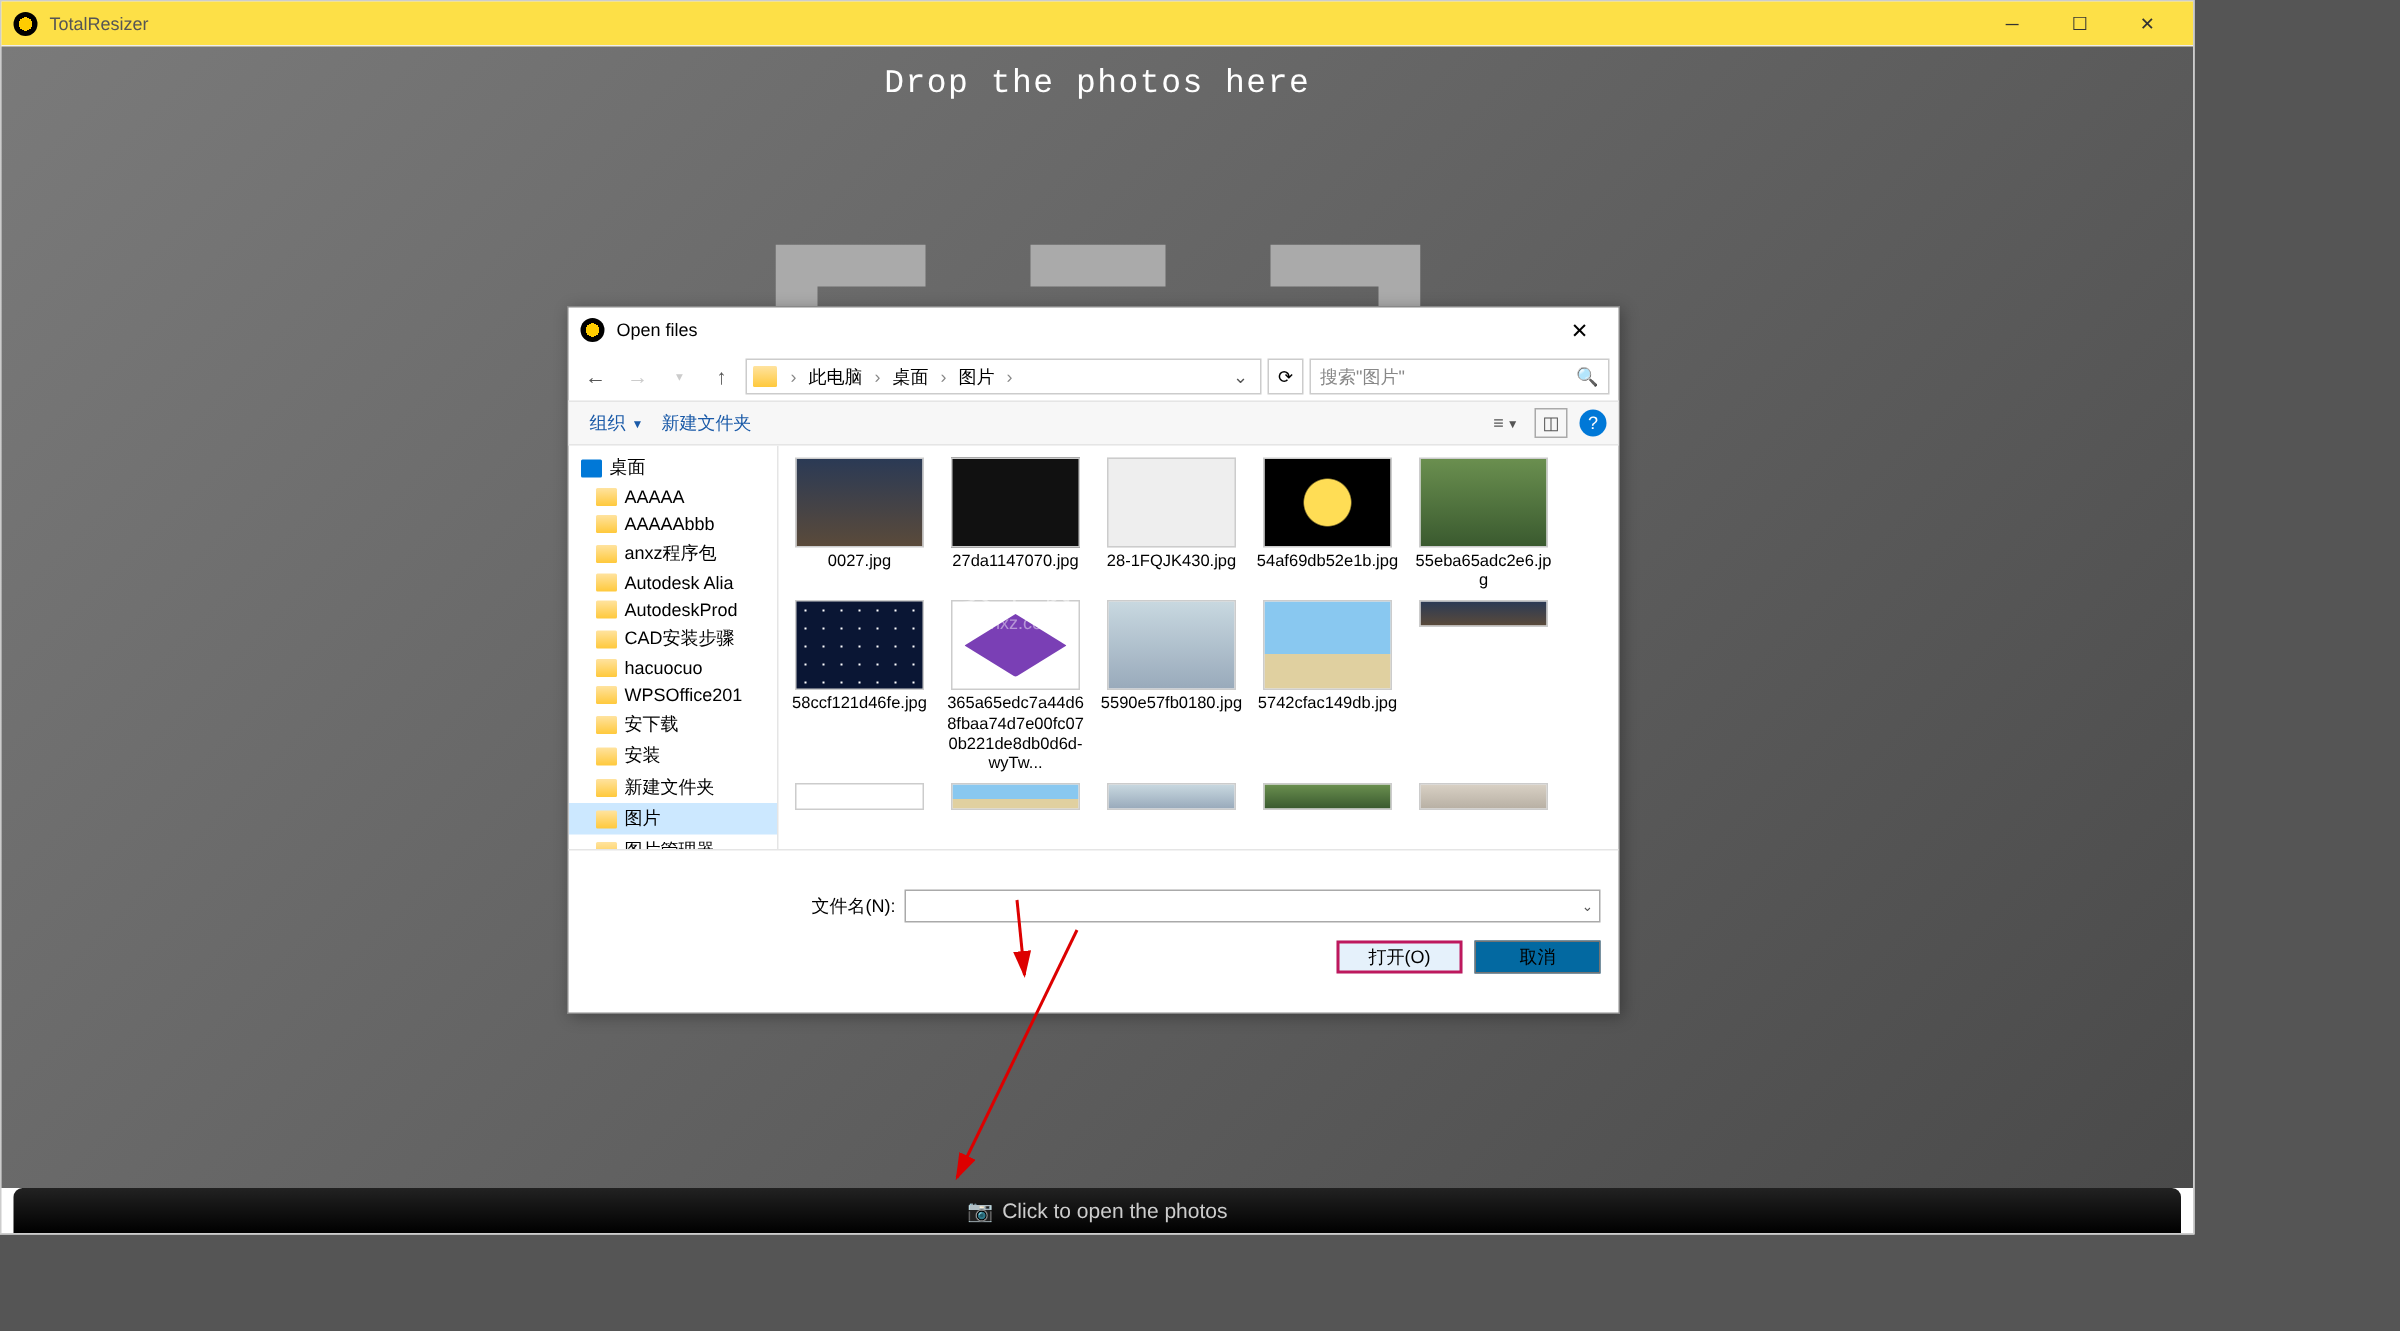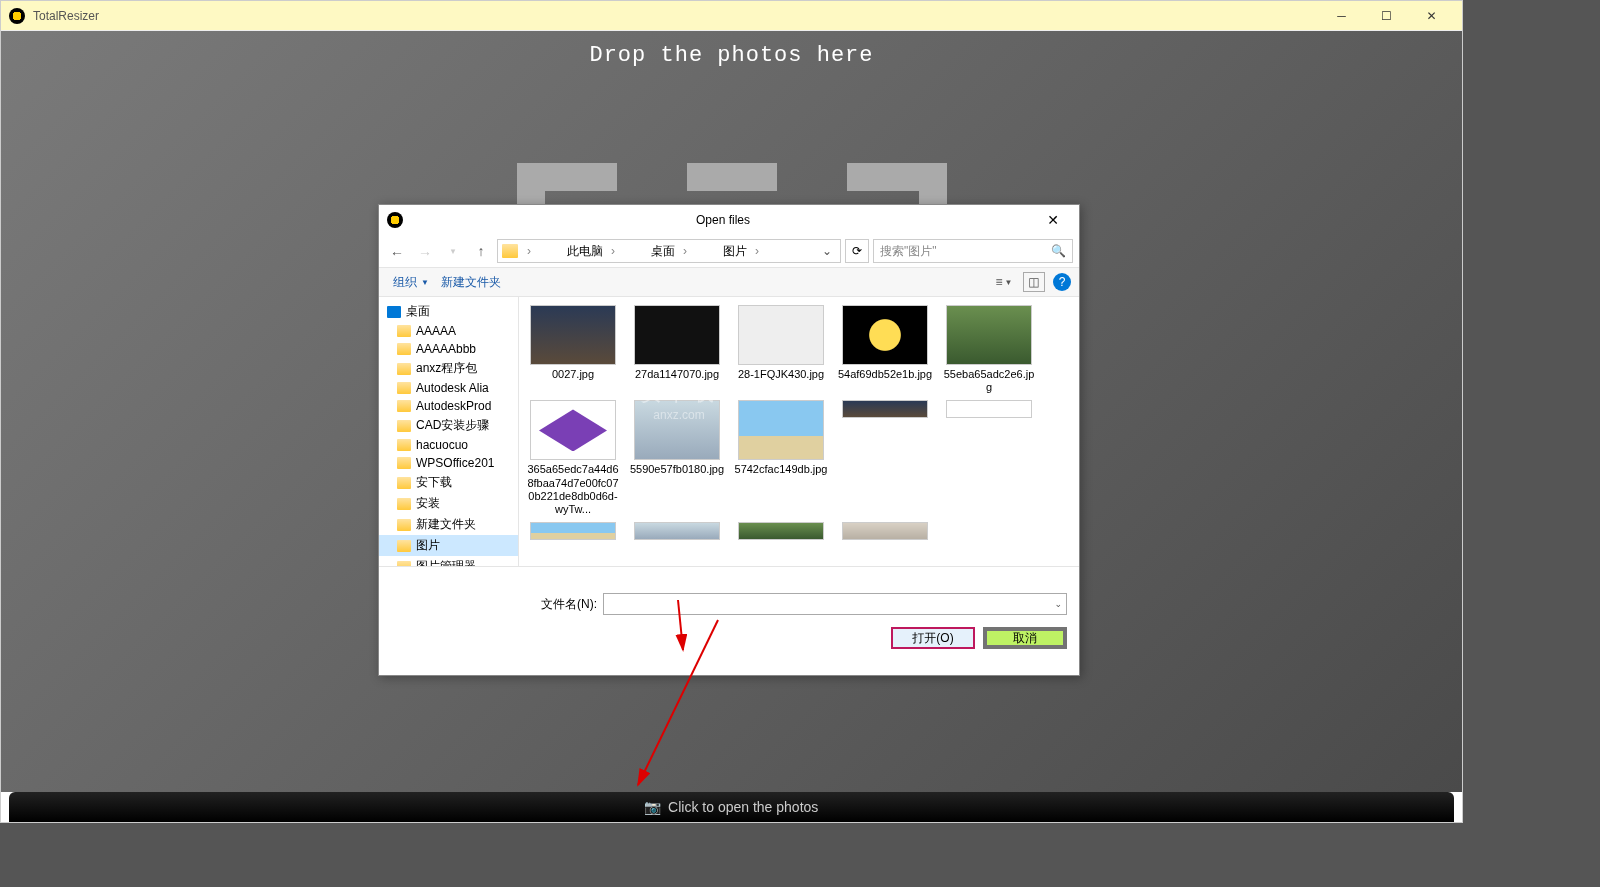--- a/index.html
+++ b/index.html
@@ -1,48 +1,48 @@
 <!DOCTYPE html>
 <html><head>
 <meta charset="utf-8">
 <style>
 * { margin: 0; padding: 0; box-sizing: border-box; font-family: "Segoe UI", Tahoma, sans-serif; }
 body { width: 1600px; height: 887px; overflow: hidden; background: #555; position: relative; }
 
 
 .main-window { position: absolute; top: 0; left: 0; width: 1463px; height: 823px; background: #fff; border: 1px solid #ccc; }
-.title-bar { height: 30px; background: #fef9c3; display: flex; align-items: center; padding: 0 8px; border-bottom: 1px solid #eee; }
+.title-bar { height: 30px; background: #fde047; display: flex; align-items: center; padding: 0 8px; border-bottom: 1px solid #eee; }
 .title-bar .app-icon { width: 16px; height: 16px; border-radius: 50%; background: radial-gradient(circle, #ffcc00 40%, #000 40%); margin-right: 8px; position: relative; }
 .title-bar .app-icon::before, .title-bar .app-icon::after { content:''; position:absolute; background:#000; }
 .title-bar .app-title { font-size: 12px; color: #555; flex: 1; }
 .win-controls { display: flex; }
 .win-btn { width: 45px; height: 30px; display: flex; align-items: center; justify-content: center; font-size: 12px; color: #333; cursor: pointer; }
 
 .drop-area { position: absolute; top: 30px; left: 0; right: 0; bottom: 30px; background: linear-gradient(135deg, #7a7a7a 0%, #4a4a4a 100%); display: flex; flex-direction: column; align-items: center; }
 .drop-text { font-family: "Courier New", monospace; color: #fff; font-size: 22px; margin-top: 12px; letter-spacing: 1px; }
 .bracket-icon { margin-top: 95px; }
 .bracket-icon svg { width: 430px; height: 300px; }
 
 .bottom-bar { position: absolute; bottom: 0; left: 0; right: 0; height: 30px; background: linear-gradient(#222, #000); display: flex; align-items: center; justify-content: center; color: #ccc; font-family: "Courier New", monospace; font-size: 14px; border-radius: 6px 6px 0 0; margin: 0 8px; cursor: pointer; }
 .bottom-bar .cam-icon { margin-right: 6px; }
 
 
 .dialog { position: absolute; left: 378px; top: 204px; width: 702px; height: 472px; background: #fff; border: 1px solid #888; box-shadow: 2px 2px 10px rgba(0,0,0,0.3); display: flex; flex-direction: column; }
 .dlg-title { height: 30px; display: flex; align-items: center; padding: 0 8px; }
 .dlg-title .app-icon { width: 16px; height: 16px; border-radius: 50%; background: radial-gradient(circle, #ffcc00 40%, #000 40%); margin-right: 8px; }
-.dlg-title span { font-size: 12px; flex: 1; text-align: center; }
+.dlg-title span { font-size: 12px; flex: 1; }
 .dlg-close { width: 36px; height: 28px; display: flex; align-items: center; justify-content: center; font-size: 14px; cursor: pointer; }
 
 .dlg-nav { height: 32px; display: flex; align-items: center; padding: 0 6px; gap: 4px; }
 .nav-arrow { width: 24px; height: 24px; display: flex; align-items: center; justify-content: center; color: #555; font-size: 14px; cursor: pointer; }
 .nav-arrow.disabled { color: #ccc; }
 .breadcrumb { flex: 1; height: 24px; border: 1px solid #ccc; display: flex; align-items: center; padding: 0 4px; font-size: 12px; gap: 2px; }
 .breadcrumb .folder-icon-sm { width: 16px; height: 14px; background: linear-gradient(#ffe39f,#ffc93c); border-radius: 1px; margin-right: 4px; }
 .breadcrumb .sep { color: #888; margin: 0 3px; }
-.breadcrumb .crumb { padding: 2px 3px; cursor: pointer; margin-left: 28px; }
+.breadcrumb .crumb { padding: 2px 3px; cursor: pointer; }
 .bc-drop { margin-left: auto; color: #555; cursor: pointer; padding: 0 4px; }
 .refresh-btn { width: 24px; height: 24px; border: 1px solid #ccc; display: flex; align-items: center; justify-content: center; font-size: 12px; cursor: pointer; }
 .search-box { width: 200px; height: 24px; border: 1px solid #ccc; display: flex; align-items: center; padding: 0 6px; font-size: 12px; color: #888; }
 .search-box .s-icon { margin-left: auto; }
 
 .dlg-toolbar { height: 30px; background: #f7f7f7; border-top: 1px solid #e5e5e5; border-bottom: 1px solid #e5e5e5; display: flex; align-items: center; padding: 0 8px; font-size: 12px; }
 .tb-item { display: flex; align-items: center; padding: 3px 6px; cursor: pointer; color: #1a5aa8; }
 .tb-item .dd { margin-left: 4px; font-size: 8px; }
 .tb-right { margin-left: auto; display: flex; align-items: center; gap: 8px; }
 .tb-icon { width: 22px; height: 20px; border: 1px solid transparent; display: flex; align-items: center; justify-content: center; cursor: pointer; color:#555; }
@@ -63,21 +63,21 @@
 .thumb { width: 86px; height: 60px; background: #ddd; margin-bottom: 3px; display:flex; align-items:center; justify-content:center; border:1px solid #ccc; }
 .thumb.partial { height: 18px; }
 .fname { font-size: 11px; text-align: center; line-height: 1.2; word-break: break-all; max-height: 54px; overflow: hidden; }
 
 .dlg-footer { padding: 26px 12px; border-top: 1px solid #e5e5e5; }
 .fn-row { display: flex; align-items: center; margin-bottom: 12px; }
 .fn-label { font-size: 12px; margin-right: 6px; margin-left: 150px; }
 .fn-input { flex: 1; height: 22px; border: 1px solid #aaa; display: flex; align-items: center; padding: 0 4px; }
 .fn-input .dd { margin-left: auto; font-size: 9px; color: #555; }
 .btn-row { display: flex; justify-content: flex-end; gap: 8px; }
-.dlg-btn { min-width: 84px; height: 22px; border: 4px solid #737373; background: #bef264; font-size: 12px; display: flex; align-items: center; justify-content: center; cursor: pointer; }
+.dlg-btn { min-width: 84px; height: 22px; border: 1px solid #737373; background: #0369a1; font-size: 12px; display: flex; align-items: center; justify-content: center; cursor: pointer; }
 .dlg-btn.primary { border: 2px solid #be185d; background:#e5f1fb; }
 
 
 .arrow-svg { position: absolute; left: 378px; top: 590px; pointer-events: none; }
 
 
 .watermark { position: absolute; left: 640px; top: 378px; color: rgba(255,255,255,0.45); font-size: 24px; text-align: center; pointer-events: none; font-family: sans-serif; }
 .watermark .wm-top { font-size: 22px; letter-spacing: 4px; }
 .watermark .wm-bot { font-size: 12px; }
 
@@ -246,20 +246,24 @@
           </div>
           <div class="file-item">
             <div class="thumb t-skull"></div>
             <div class="fname">54af69db52e1b.jpg</div>
           </div>
           <div class="file-item">
             <div class="thumb t-green"></div>
             <div class="fname">55eba65adc2e6.jpg</div>
           </div>
           <div class="file-item">
+            <div class="thumb t-stars"></div>
+            <div class="fname">58ccf121d46fe.jpg</div>
+          </div>
+          <div class="file-item">
             <div class="thumb t-purple"></div>
             <div class="fname">365a65edc7a44d68fbaa74d7e00fc070b221de8db0d6d-wyTw...</div>
           </div>
           <div class="file-item">
             <div class="thumb t-ppl2"></div>
             <div class="fname">5590e57fb0180.jpg</div>
           </div>
           <div class="file-item">
             <div class="thumb t-beach"></div>
             <div class="fname">5742cfac149db.jpg</div>

